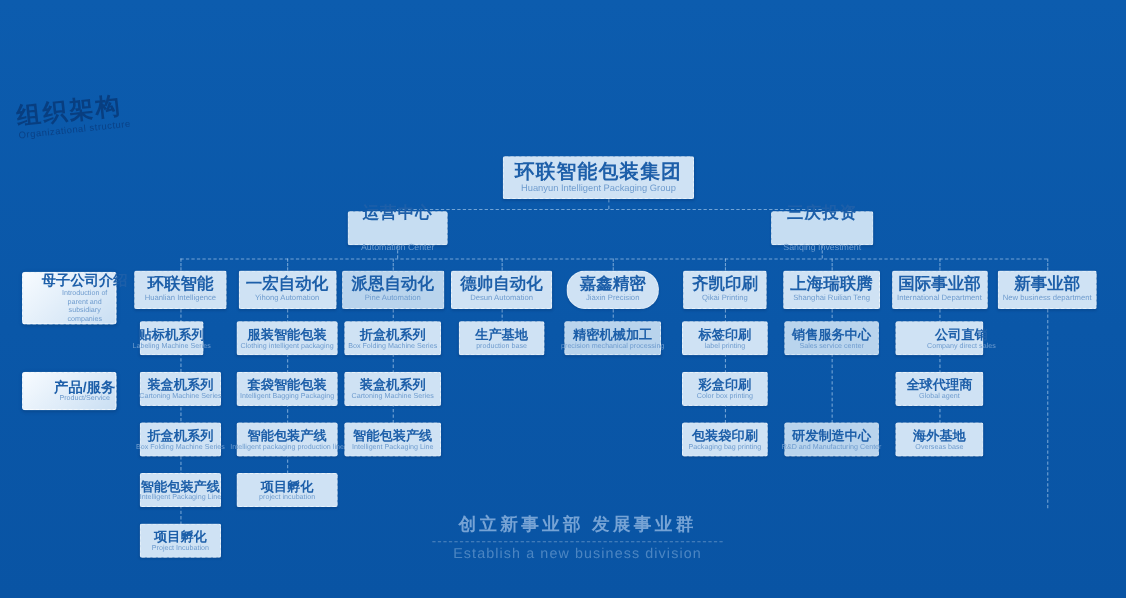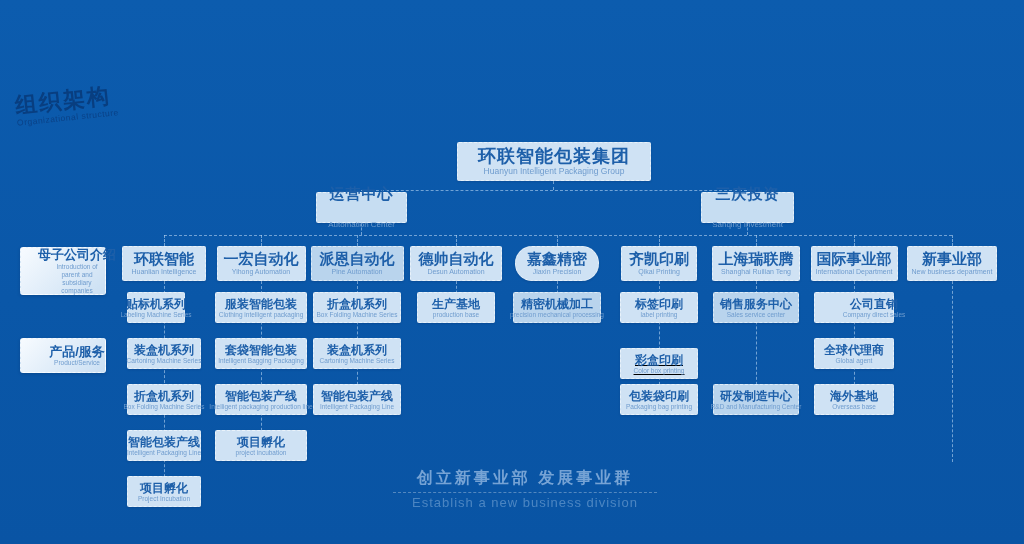--- a/index.html
+++ b/index.html
@@ -6,21 +6,21 @@
   body{width:1024px;height:544px;overflow:hidden;font-family:"Liberation Sans","DejaVu Sans",sans-serif;}
   #stage{position:relative;width:1024px;height:544px;background:linear-gradient(180deg,#0c5cae 0%,#0a57a8 55%,#0954a4 100%);overflow:hidden;}
 
   .box{position:absolute;box-sizing:border-box;background:#cfe2f4;border:1px dashed rgba(255,255,255,.55);
        border-radius:2px;display:flex;flex-direction:column;align-items:center;justify-content:center;
        text-align:center;z-index:2;box-shadow:0 1px 2px rgba(0,30,70,.18);}
   .box.tint{background:#b9d4ed;}
   .cn{font-weight:bold;color:#1d5fa9;line-height:1.2;white-space:nowrap;}
   .en{color:#6f9cce;line-height:1.15;white-space:nowrap;}
 
-  .root-box{left:457px;top:142px;width:194px;height:39px;}
+  .root-box{left:457px;top:142px;width:174px;height:39px;}
   .root-box .cn{font-size:18px;letter-spacing:1px;}
   .root-box .en{font-size:8.5px;}
 
   .branch-box{height:31px;gap:17px;}
   .branch-box .cn{font-size:15px;letter-spacing:1px;}
   .branch-box .en{font-size:8px;}
   #branch-0{left:316px;top:192px;width:91px;background:#c6ddf2;}
   #branch-1{left:701px;top:192px;width:93px;background:#c6ddf2;}
 
   .dept-box{height:35px;}
@@ -192,21 +192,21 @@
       <div class="en">precision mechanical processing</div>
     </div>
     <div class="box dept-box" style="left: 621px; top: 246px; width: 76px;">
       <div class="cn">齐凯印刷</div>
       <div class="en">Qikai Printing</div>
     </div>
     <div class="box sub-box" style="left: 620px; top: 292px; width: 78px;">
       <div class="cn">标签印刷</div>
       <div class="en">label printing</div>
     </div>
-    <div class="box sub-box" style="left: 620px; top: 348px; width: 78px; text-decoration: underline;">
+    <div class="box sub-box" style="left: 620px; top: 338px; width: 78px;">
       <div class="cn">彩盒印刷</div>
       <div class="en">Color box printing</div>
     </div>
     <div class="box sub-box" style="left: 620px; top: 384px; width: 78px;">
       <div class="cn">包装袋印刷</div>
       <div class="en">Packaging bag printing</div>
     </div>
     <div class="box dept-box" style="left: 712px; top: 246px; width: 88px;">
       <div class="cn">上海瑞联腾</div>
       <div class="en">Shanghai Ruilian Teng</div>

